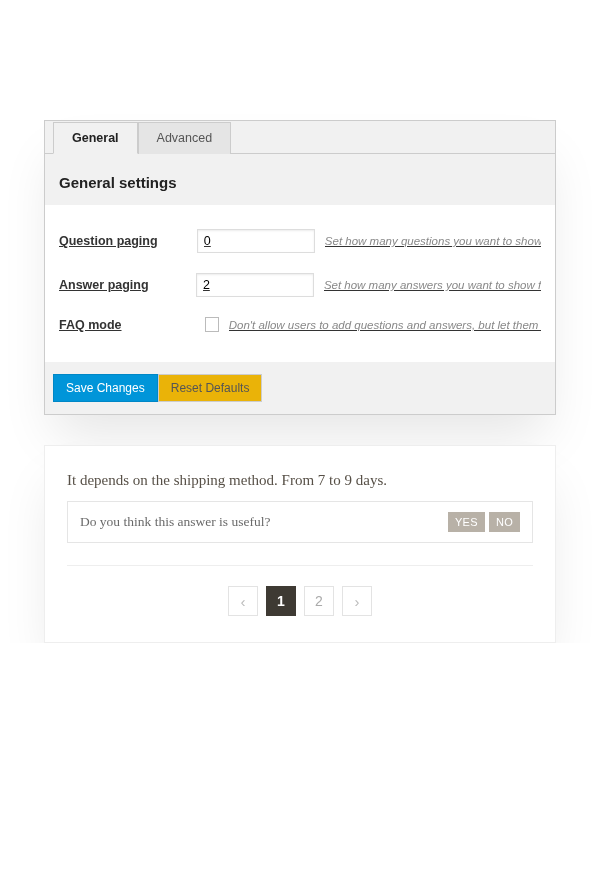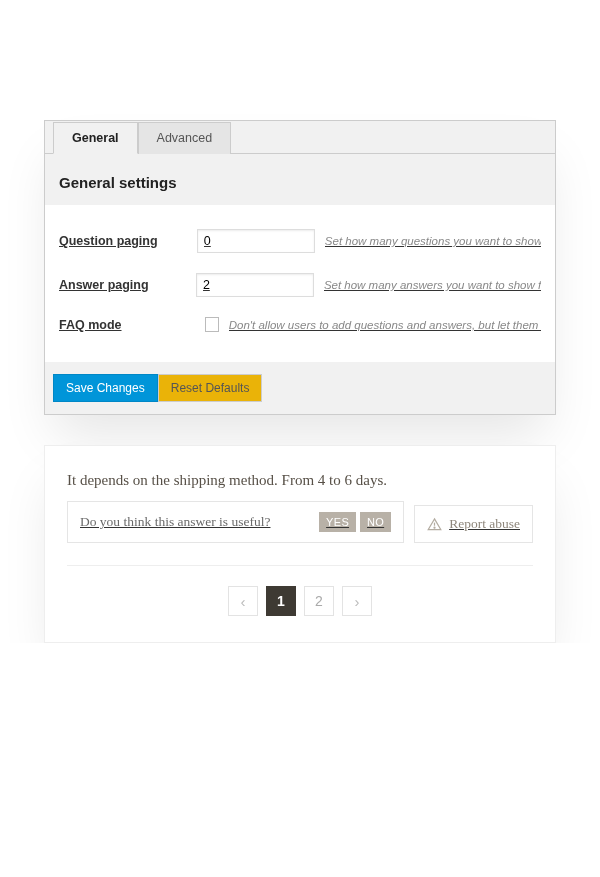--- a/index.html
+++ b/index.html
@@ -122,24 +122,23 @@
     .meta {
       font-size: 11.5px;
       color: #7a746b;
       margin-bottom: 14px;
       font-family: -apple-system, "Segoe UI", Arial, sans-serif;
     }
     .meta .author { font-weight: 700; color: #444; }
 
     .feedback-row {
       display: flex;
-      gap: 10px;
-      align-items: flex-end;
+      gap: 20px;
+      align-items: flex-start;
       font-family: Georgia, serif;
-      text-decoration: underline;
     }
     .feedback-box {
       flex: 1;
       border: 1px solid #e5e5e5;
       padding: 10px 12px;
       display: flex;
       align-items: center;
       justify-content: space-between;
       color: #6a6a6a;
       font-size: 13.5px;
@@ -235,41 +234,31 @@
   </div>
 
   <div class="actions">
     <button class="btn primary">Save Changes</button>
     <button class="btn">Reset Defaults</button>
   </div>
 </div>
 
 <div class="card">
 
-  <p class="answer-text">It depends on the shipping method. From 4 to 6 days.</p>
+  <p class="answer-text">It depends on the shipping method. From 7 to 9 days.</p>
 
 
   <div class="feedback-row">
     <div class="feedback-box">
       <span>Do you think this answer is useful?</span>
       <span class="vote-buttons">
         <span class="vote-btn">YES</span>
         <span class="vote-btn">NO</span>
       </span>
     </div>
-    <div class="report-box">
-      <span class="warn-icon">
-        <svg width="15" height="15" viewBox="0 0 24 24" fill="none" stroke="currentColor" stroke-width="2">
-          <path d="M12 3 L22 20 H2 Z"></path>
-            <line x1="12" y1="9" x2="12" y2="14"></line>
-            <circle cx="12" cy="17" r="0.8" fill="currentColor"></circle>
-        </svg>
-      </span>
-      <span>Report abuse</span>
-    </div>
   </div>
 
   <hr class="divider">
 
   <div class="pager">
     <div class="page-btn">
       <span class="chev">‹</span>
     </div>
     <div class="page-btn current">1</div>
     <div class="page-btn">2</div>

